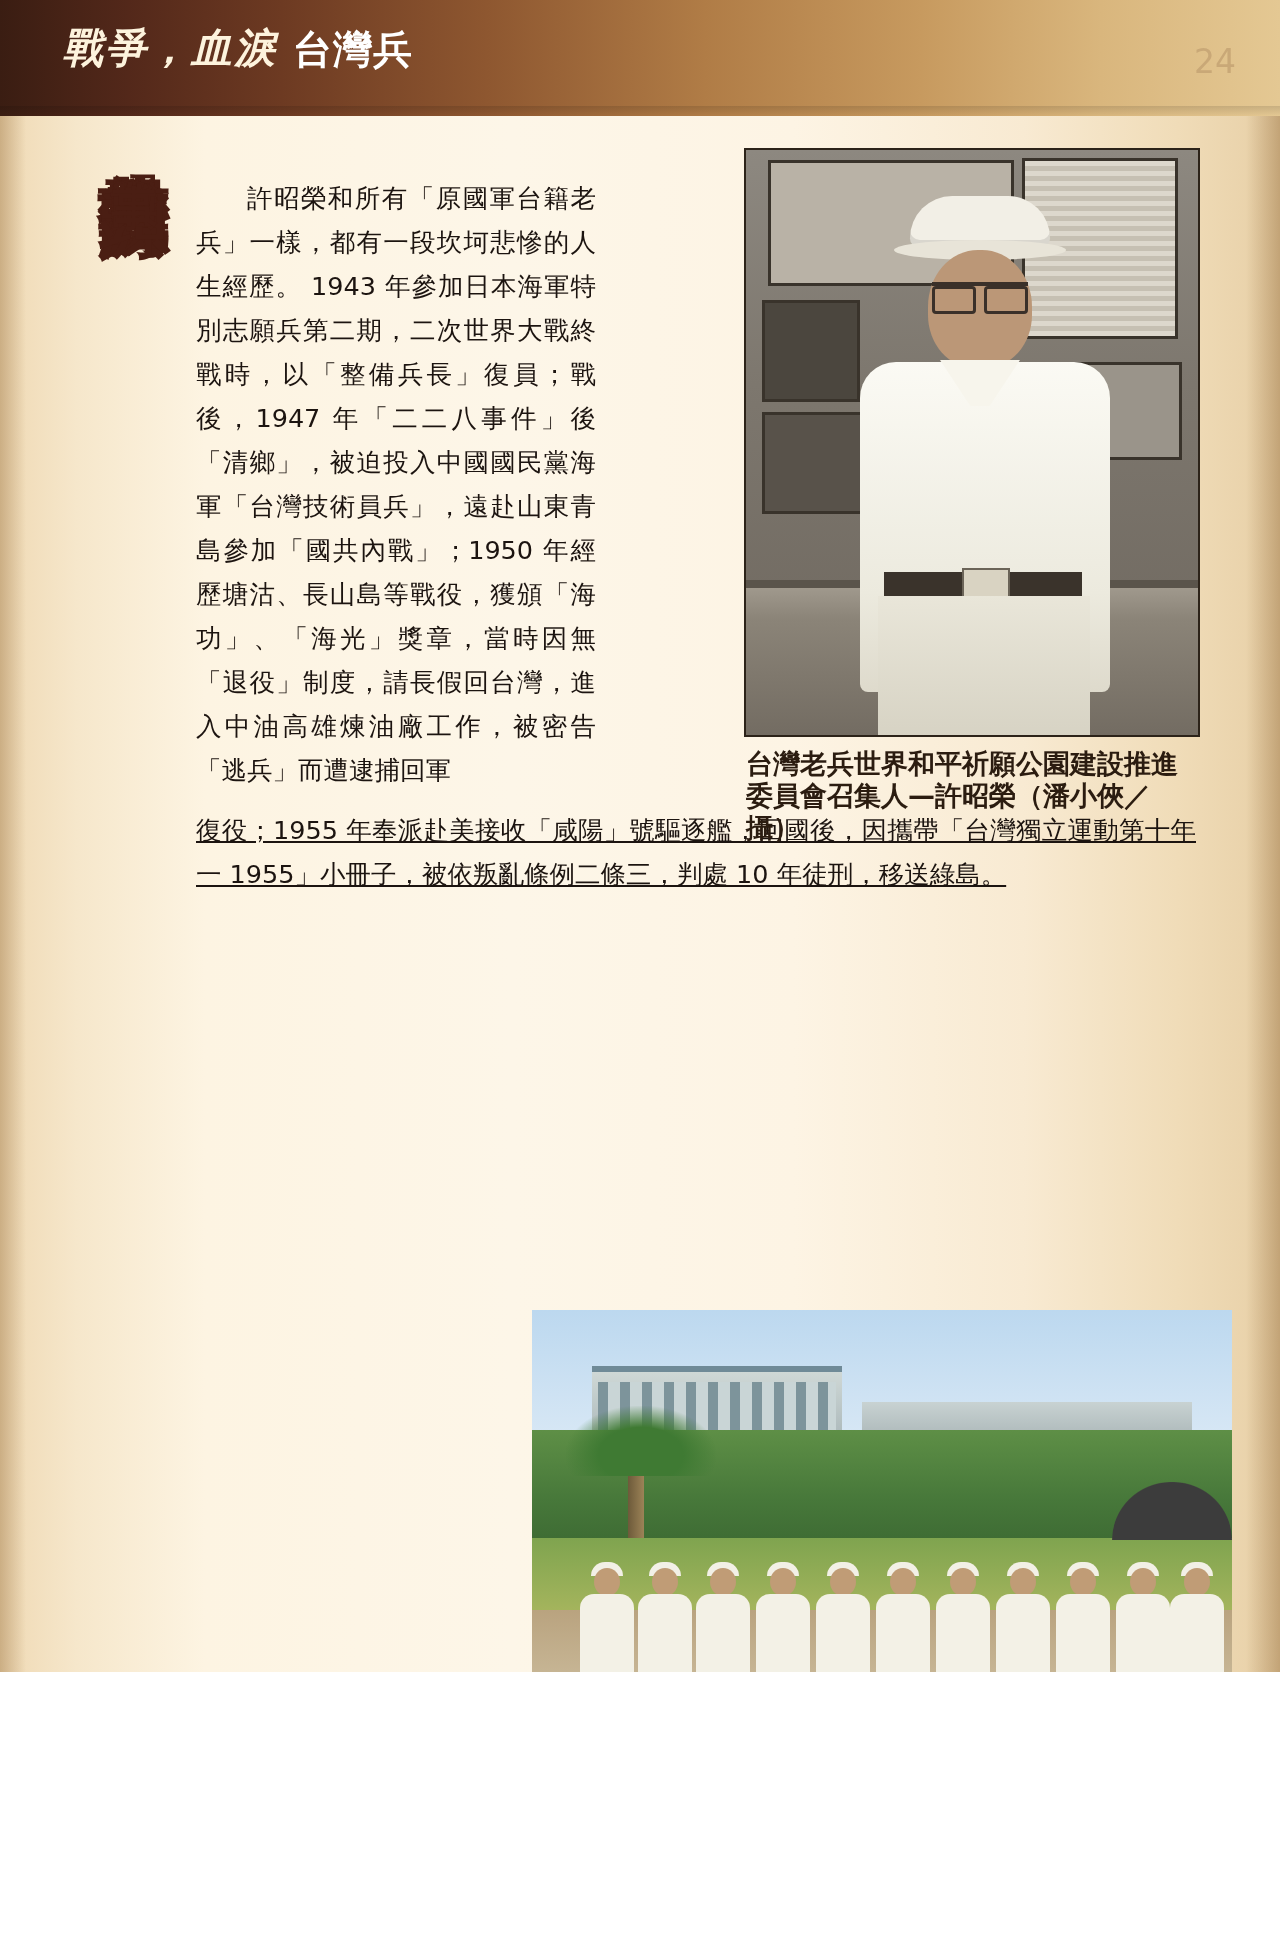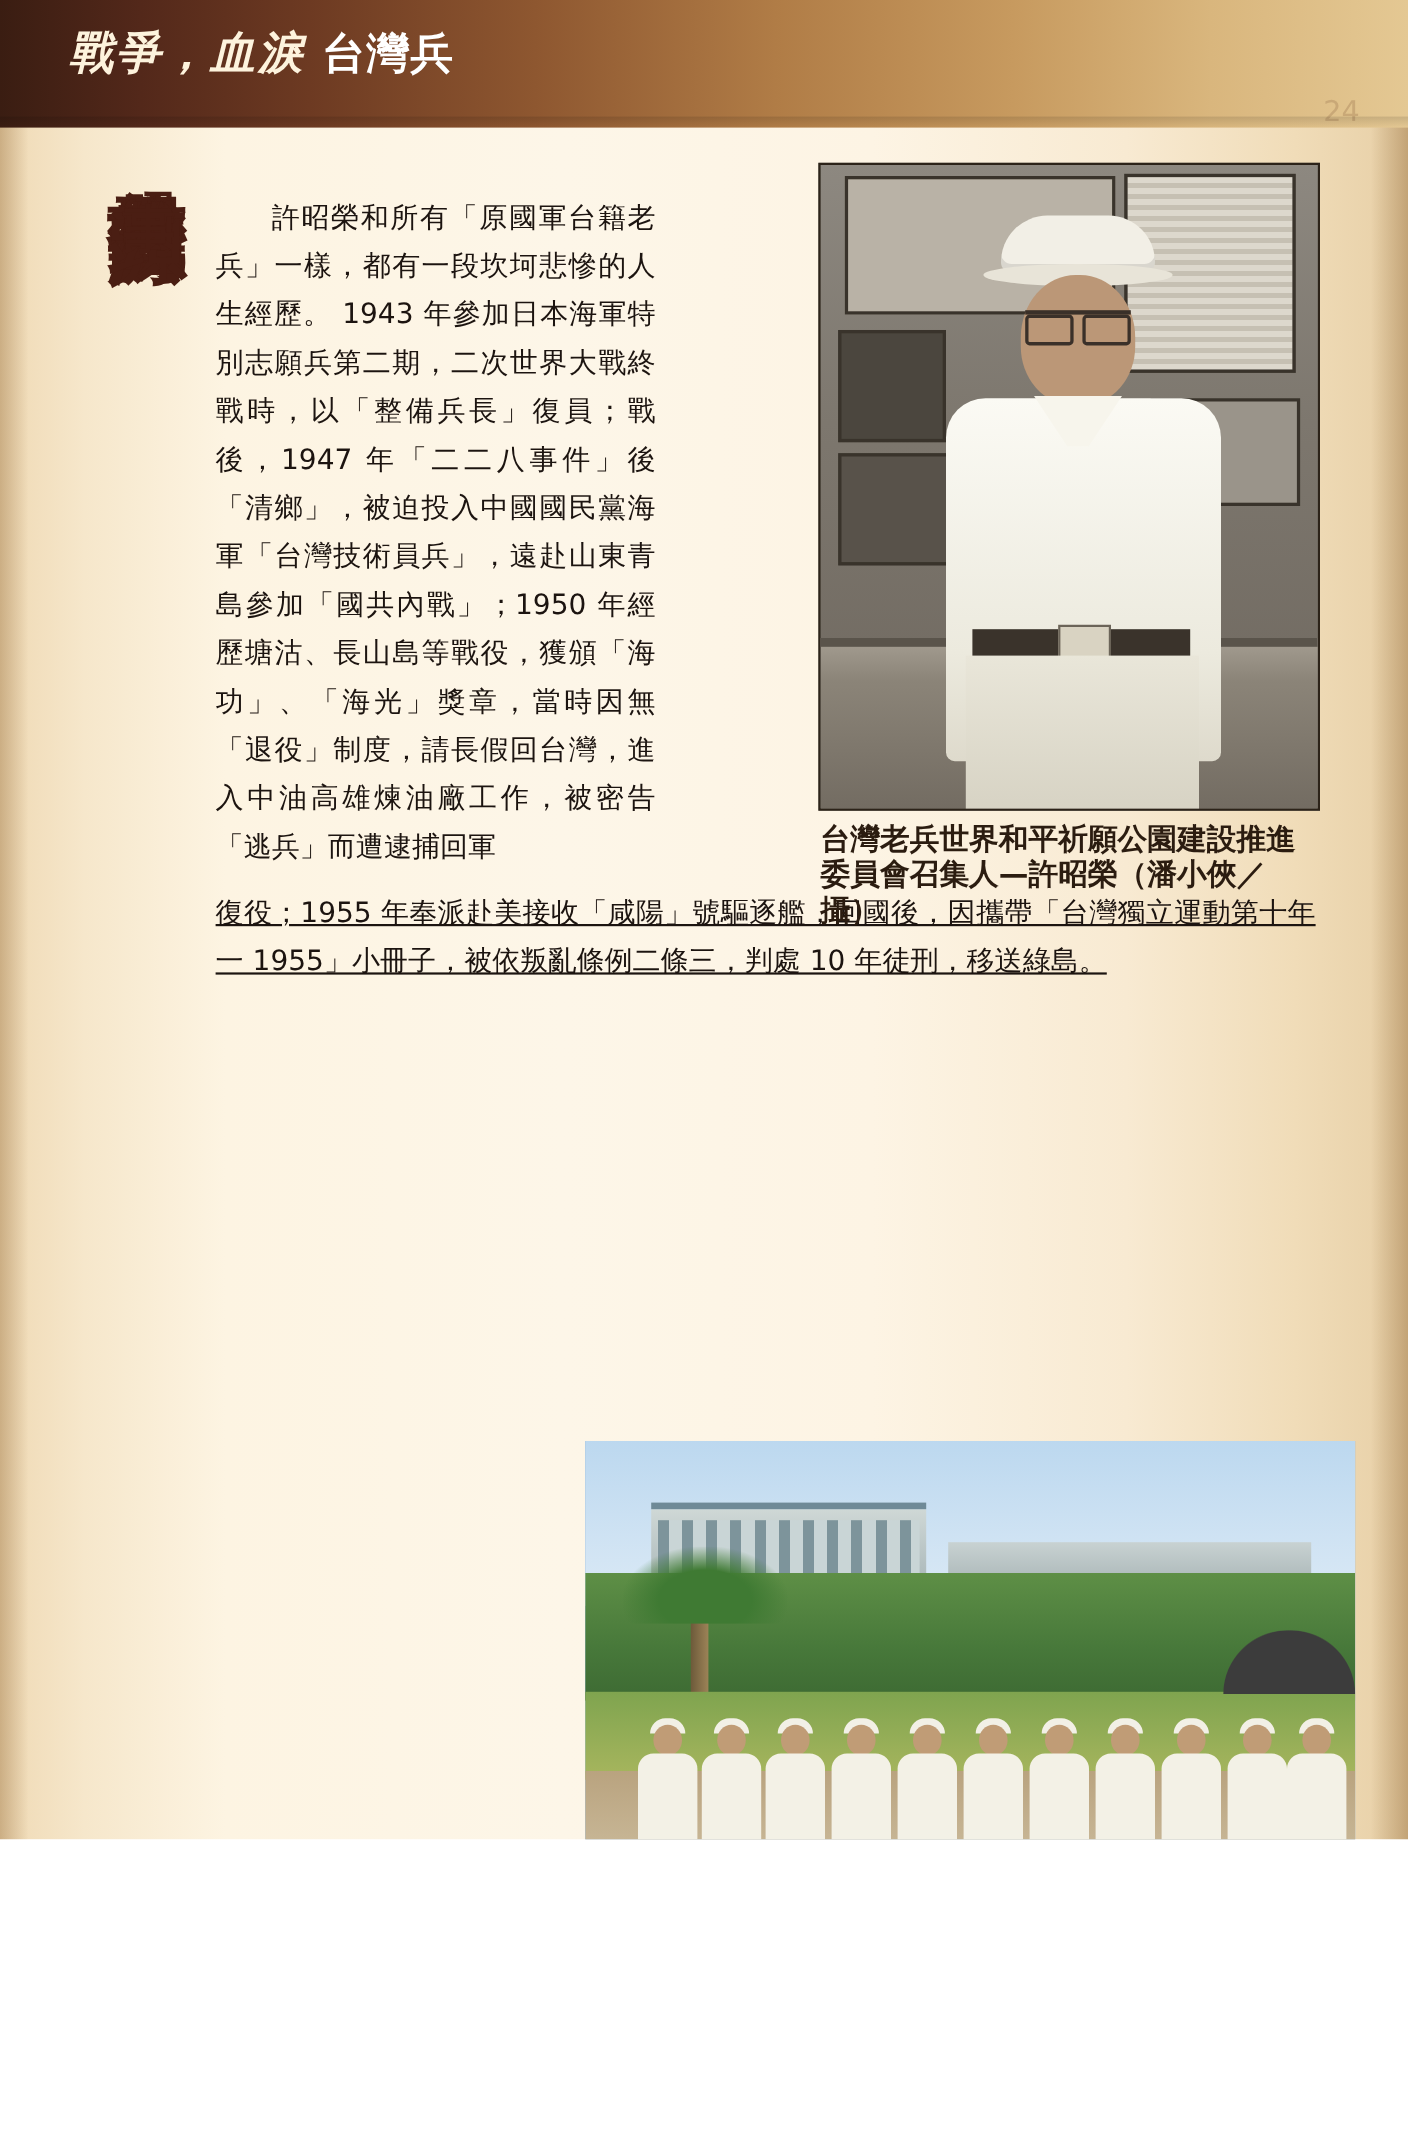--- a/index.html
+++ b/index.html
@@ -90,23 +90,22 @@
     font-size: 40px;
     color: #ffffff;
     line-height: 1;
     vertical-align: baseline;
   }
   .page-number {
     position: absolute;
     right: 44px;
     top: 42px;
     font-family: "DejaVu Sans", sans-serif;
-    font-size: 26px;
+    font-size: 33px;
     color: #c9a877;
-    margin-top: 45px;
   }
 
   
   .vtitle {
     position: absolute;
     left: 52px;
     top: 120px;
     width: 120px;
     height: 1780px;
     writing-mode: vertical-rl;

